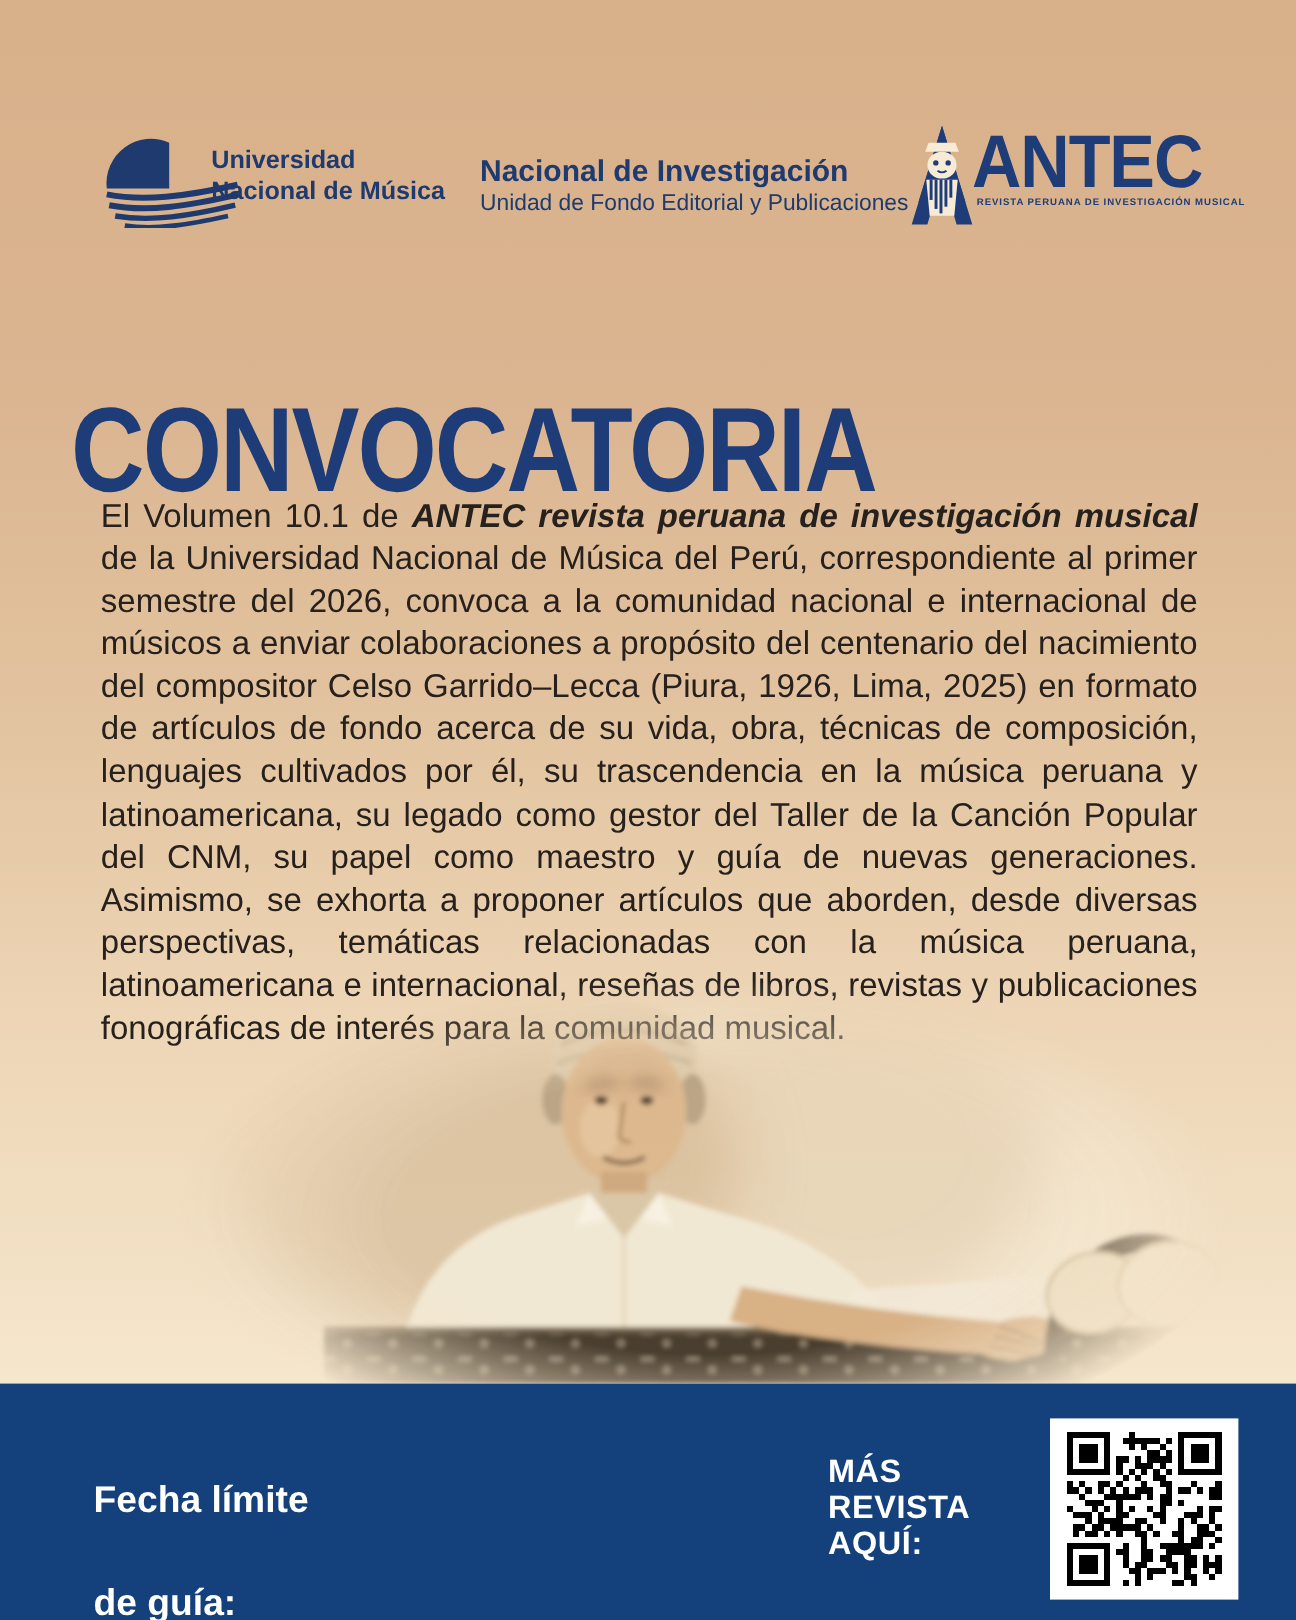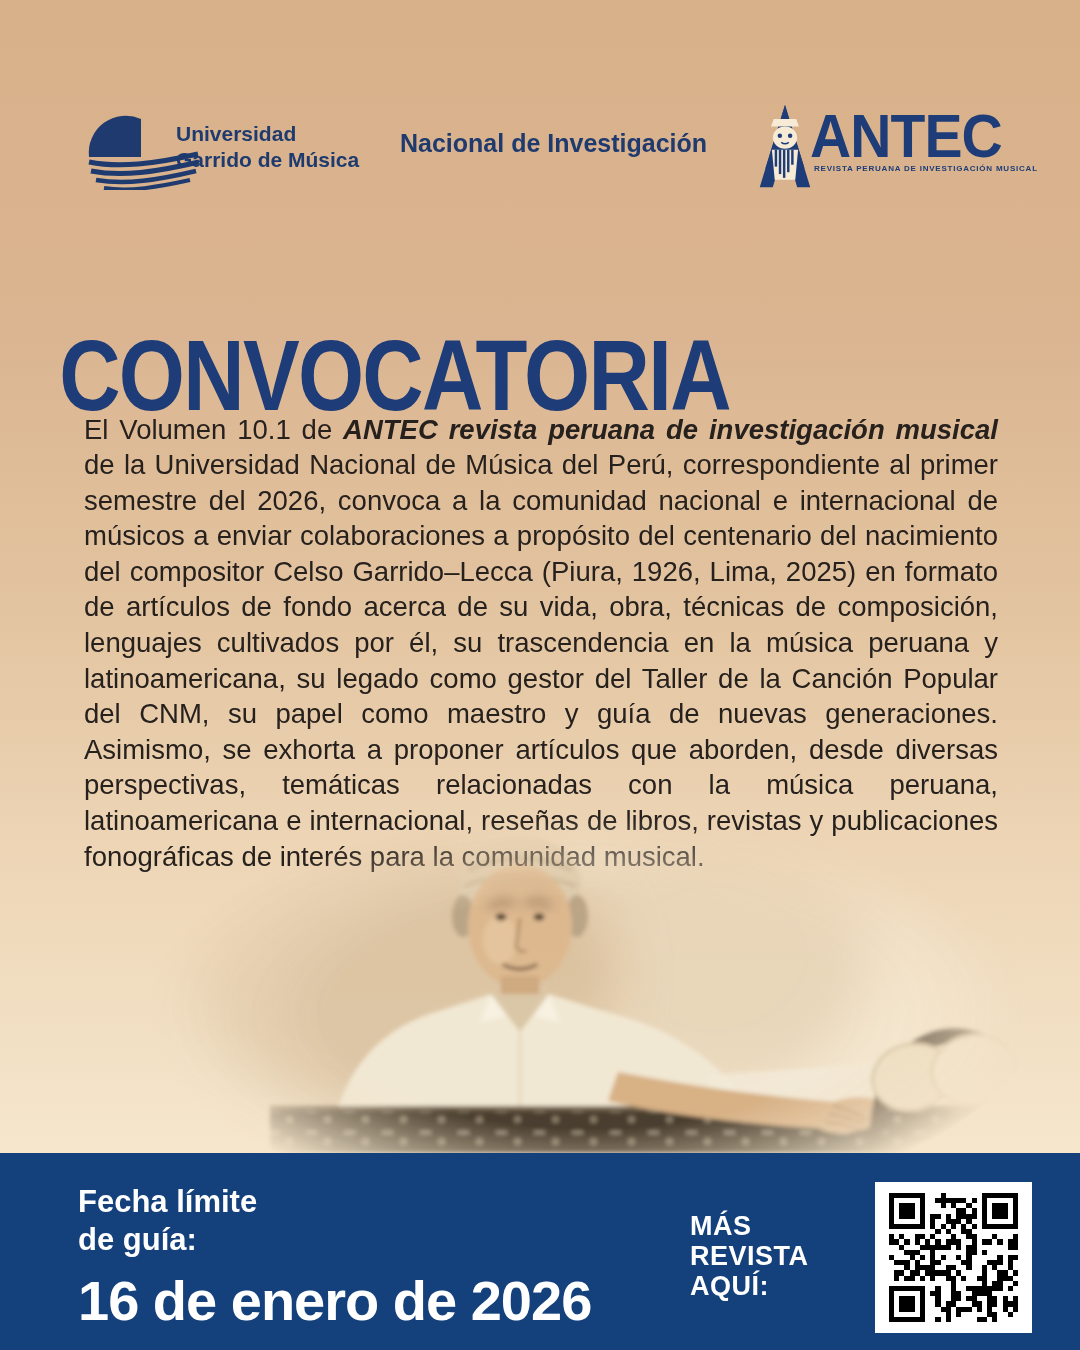--- a/index.html
+++ b/index.html
@@ -29,21 +29,21 @@
   .journal-name{font-weight:bold;font-style:italic;}
   
   .photo{position:absolute;left:150px;top:818px;width:880px;height:335px;
          -webkit-mask-image:radial-gradient(62% 72% at 50% 58%,#000 48%,transparent 82%);
          mask-image:radial-gradient(62% 72% at 50% 58%,#000 48%,transparent 82%);
          opacity:.95;}
   .photo svg{display:block;width:100%;height:100%;}
   
   .bar{position:absolute;left:0;top:1153px;width:100%;height:197px;background:#14417c;color:#fff;z-index:3;}
   .deadline{position:absolute;left:78px;top:30px;}
-  .deadline .dl{font-size:31px;font-weight:bold;line-height:38px;}
+  .deadline .dl{font-size:31px;font-weight:bold;line-height:38px;margin-top:48px;}
   .deadline .date{font-size:56px;font-weight:bold;letter-spacing:-1px;margin-top:9px;white-space:nowrap;}
   .more-details{position:absolute;left:690px;top:58px;width:200px;text-align:left;
                 font-size:27px;font-weight:bold;line-height:30px;letter-spacing:.5px;}
   .qr-box{position:absolute;left:875px;top:29px;width:157px;height:151px;background:#ffffff;
           box-sizing:border-box;padding:11px;}
   .qr-box svg{display:block;width:100%;height:100%;shape-rendering:crispEdges;}
 </style>
 </head>
 <body>
 
@@ -53,25 +53,26 @@
     <svg viewBox="0 0 118 80" xmlns="http://www.w3.org/2000/svg">
       <path d="M57,9 A37,37 0 0 0 5,47 L57,47 Z" fill="#1e3a6e"></path>
       <path d="M5,52 C35,58 70,54 114,44" stroke="#1e3a6e" stroke-width="5" fill="none"></path>
       <path d="M7,61 C38,67 72,62 115,52" stroke="#1e3a6e" stroke-width="5" fill="none"></path>
       <path d="M12,70 C42,75 74,70 112,61" stroke="#1e3a6e" stroke-width="4.5" fill="none"></path>
       <path d="M20,78 C46,82 74,77 106,70" stroke="#1e3a6e" stroke-width="4" fill="none"></path>
     </svg>
   </div>
   <div class="unm-text">
     <div>Universidad</div>
-    <div>Garrido de Música</div>
+    <div>Nacional de Música</div>
   </div>
 
   <div class="institute">
     <div class="l1">Nacional de Investigación</div>
+    <div class="l2">Unidad de Fondo Editorial y Publicaciones</div>
   </div>
 
   <div class="antec">
     <div class="antec-icon">
       <svg viewBox="0 0 62 92" xmlns="http://www.w3.org/2000/svg">
         <polygon points="31,2 58,90 44,90 40,76 22,76 18,90 4,90" fill="#1d3c78"></polygon>
         <polygon points="31,2 52,70 10,70" fill="#1d3c78"></polygon>
         <polygon points="19,17 43,17 46,25 16,25" fill="#f7ebd6"></polygon>
         <ellipse cx="31" cy="37" rx="13" ry="12" fill="#f7ebd6"></ellipse>
         <circle cx="25.5" cy="35" r="2.4" fill="#1d3c78"></circle>

